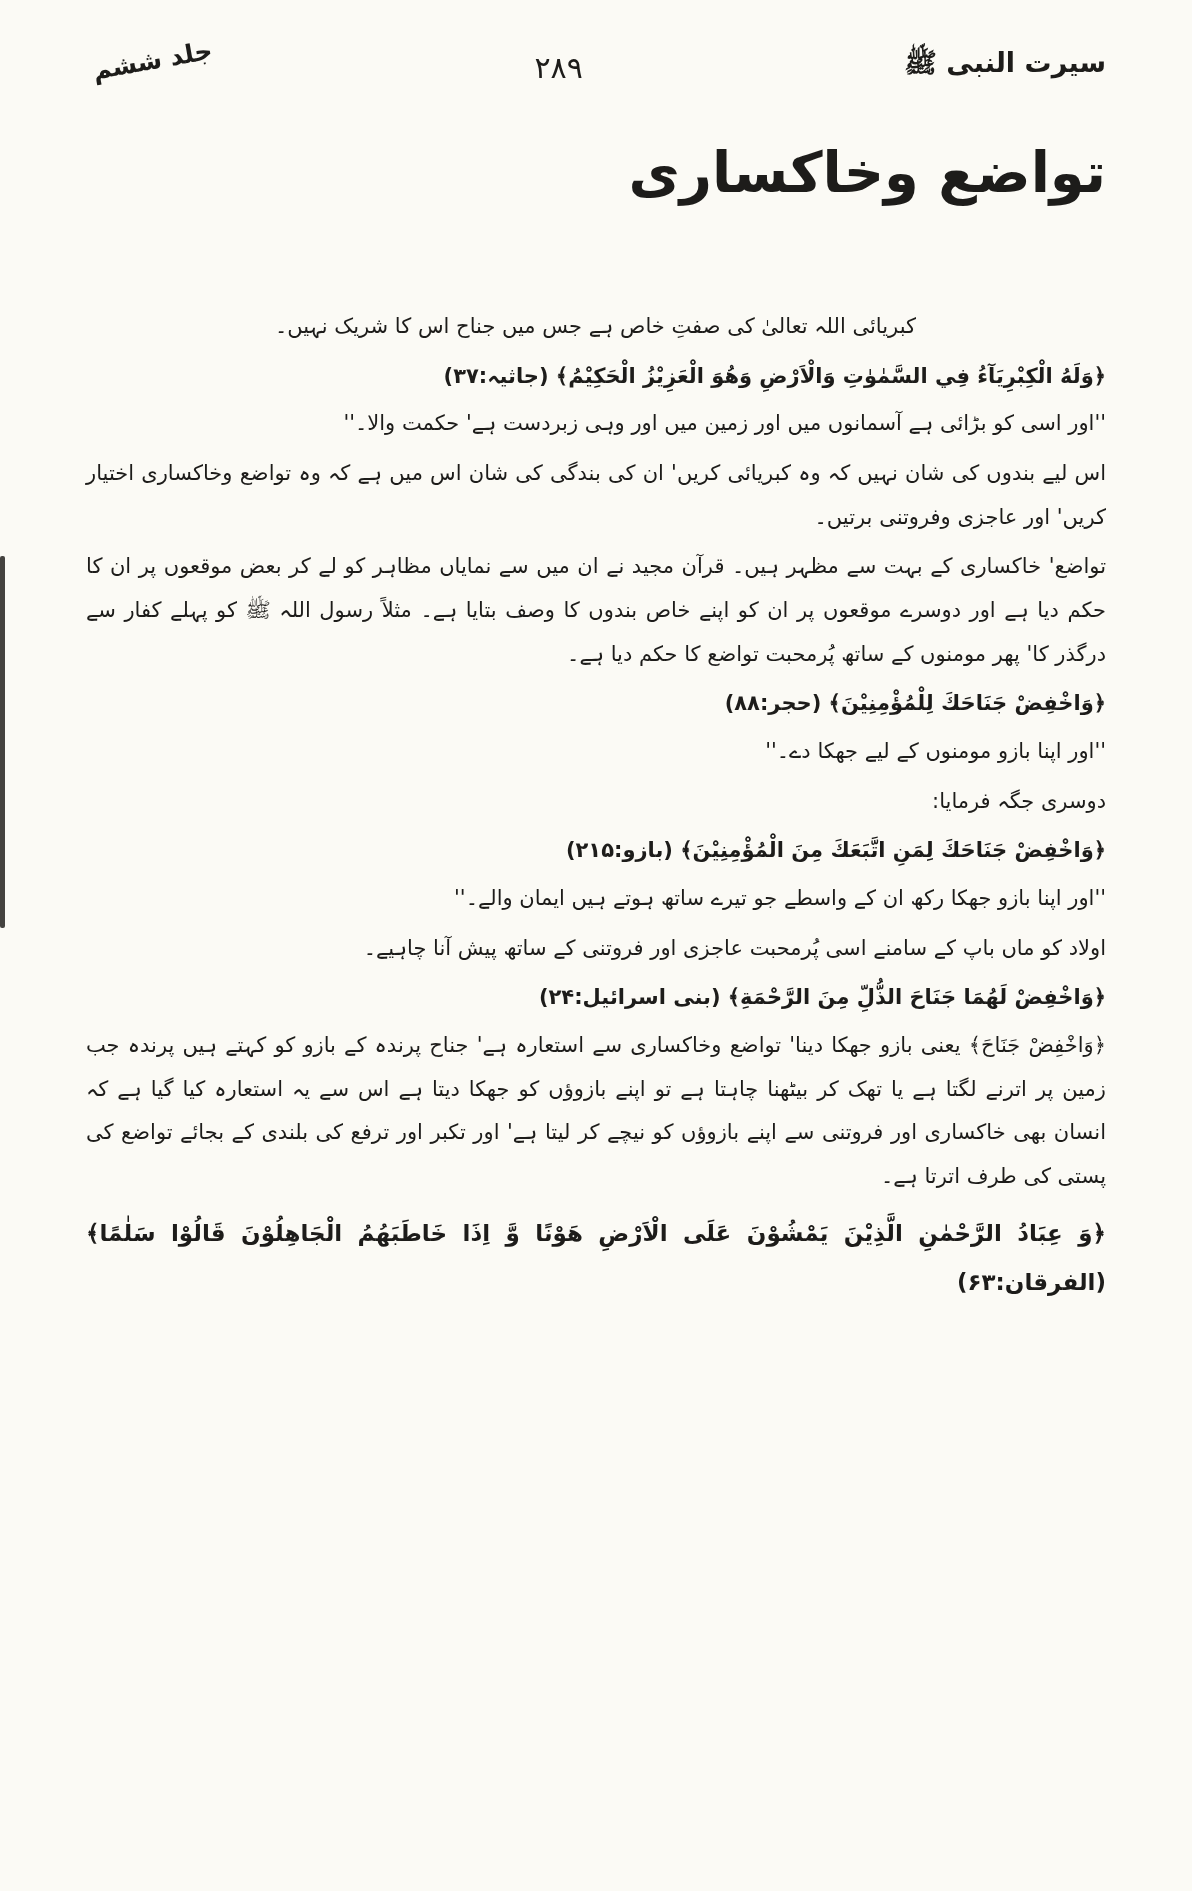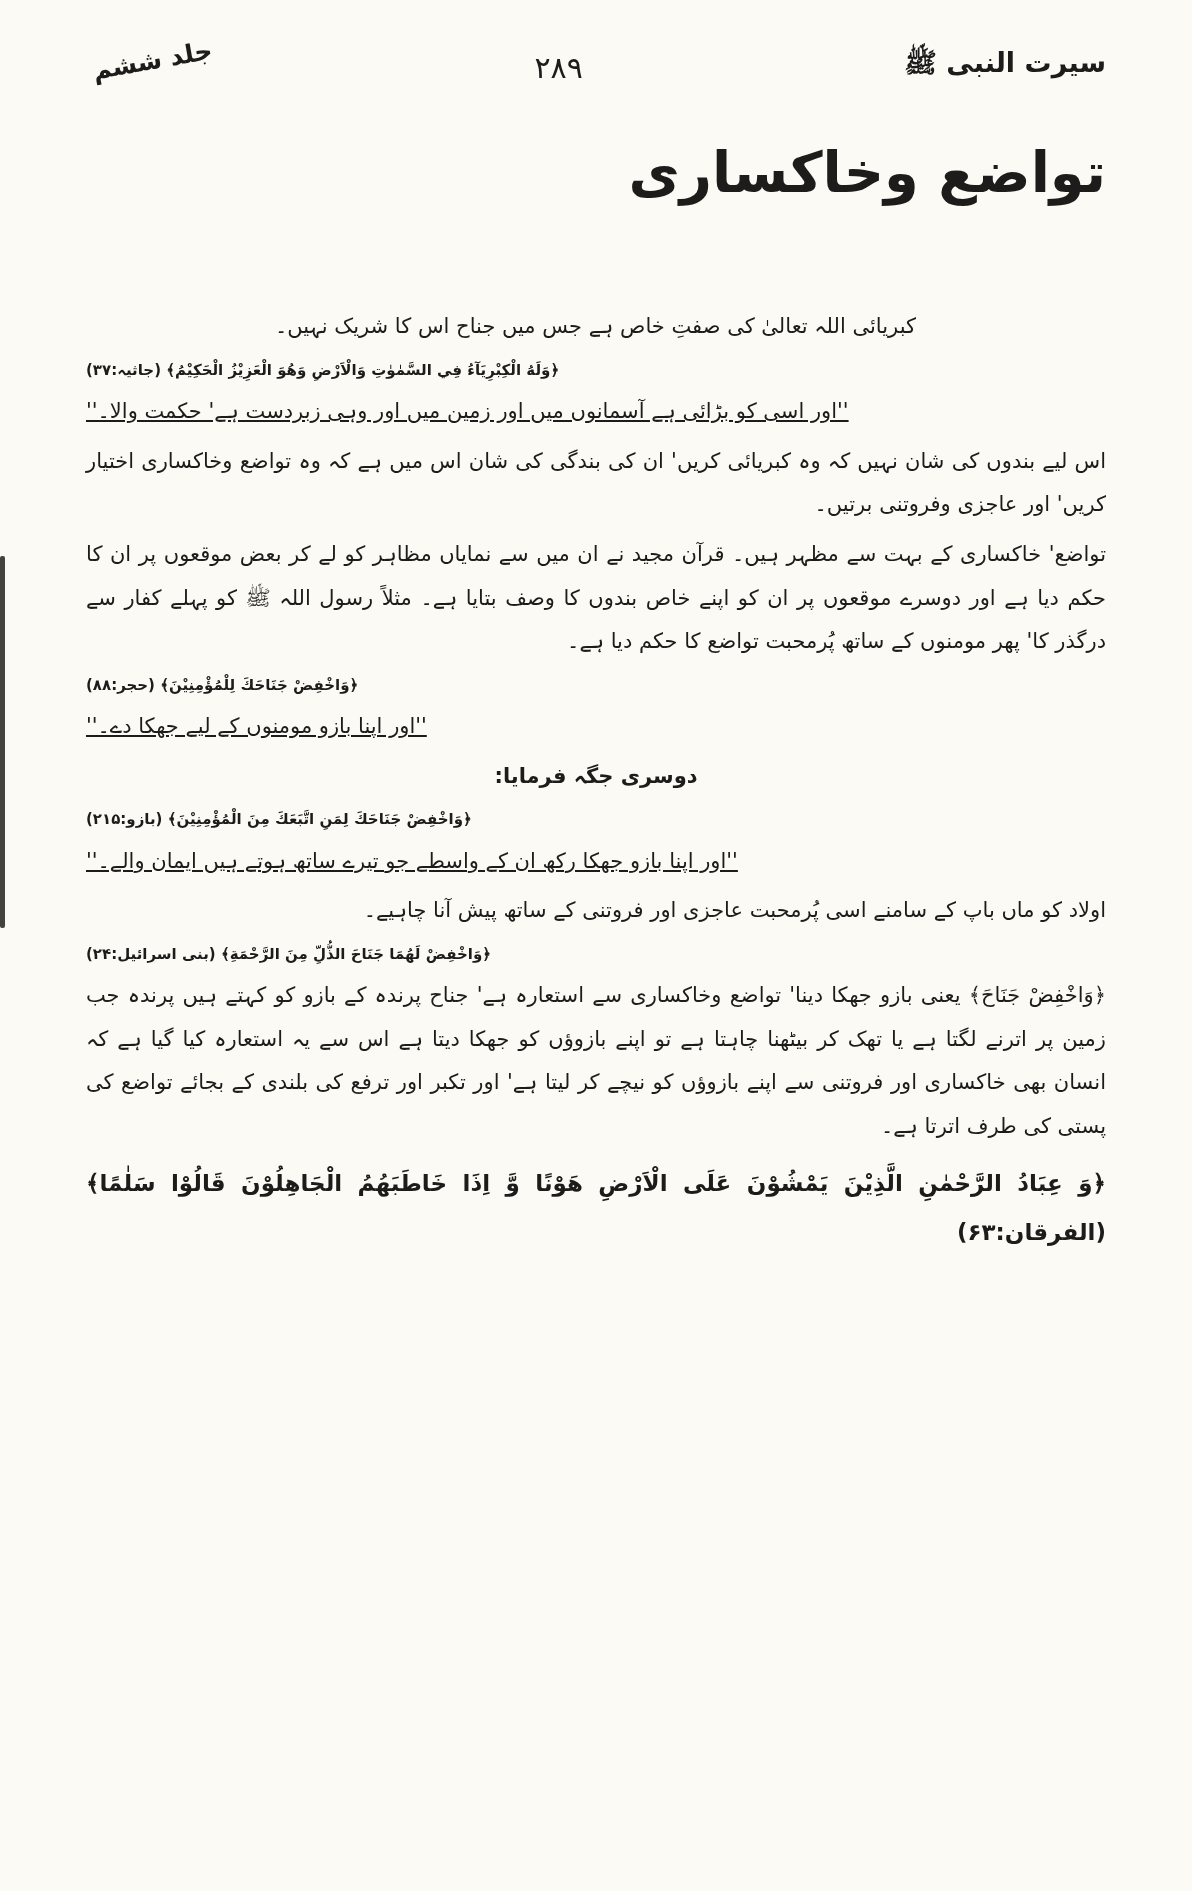--- a/index.html
+++ b/index.html
@@ -65,34 +65,32 @@
   .body-text {
     font-size: 21px;
     line-height: 2.08;
   }
   .para {
     text-align: justify;
     margin-bottom: 6px;
   }
   .para.indent { text-indent: 190px; }
   .lead-line {
-    text-align: center;
+    text-align: right;
     margin-bottom: 6px;
-    font-weight: bold;
   }
   .verse {
-    text-align: left;
+    text-align: right;
     font-weight: bold;
-    font-size: 15px;
+    font-size: 21px;
     margin: 2px 0 4px 0;
   }
   .trans {
-    text-align: left;
+    text-align: right;
     margin-bottom: 6px;
-    text-decoration: underline;
   }
   .verse-full {
     text-align: justify;
     font-weight: bold;
     font-size: 23px;
     line-height: 2.15;
     margin-top: 10px;
   }
 </style>
 </head>

